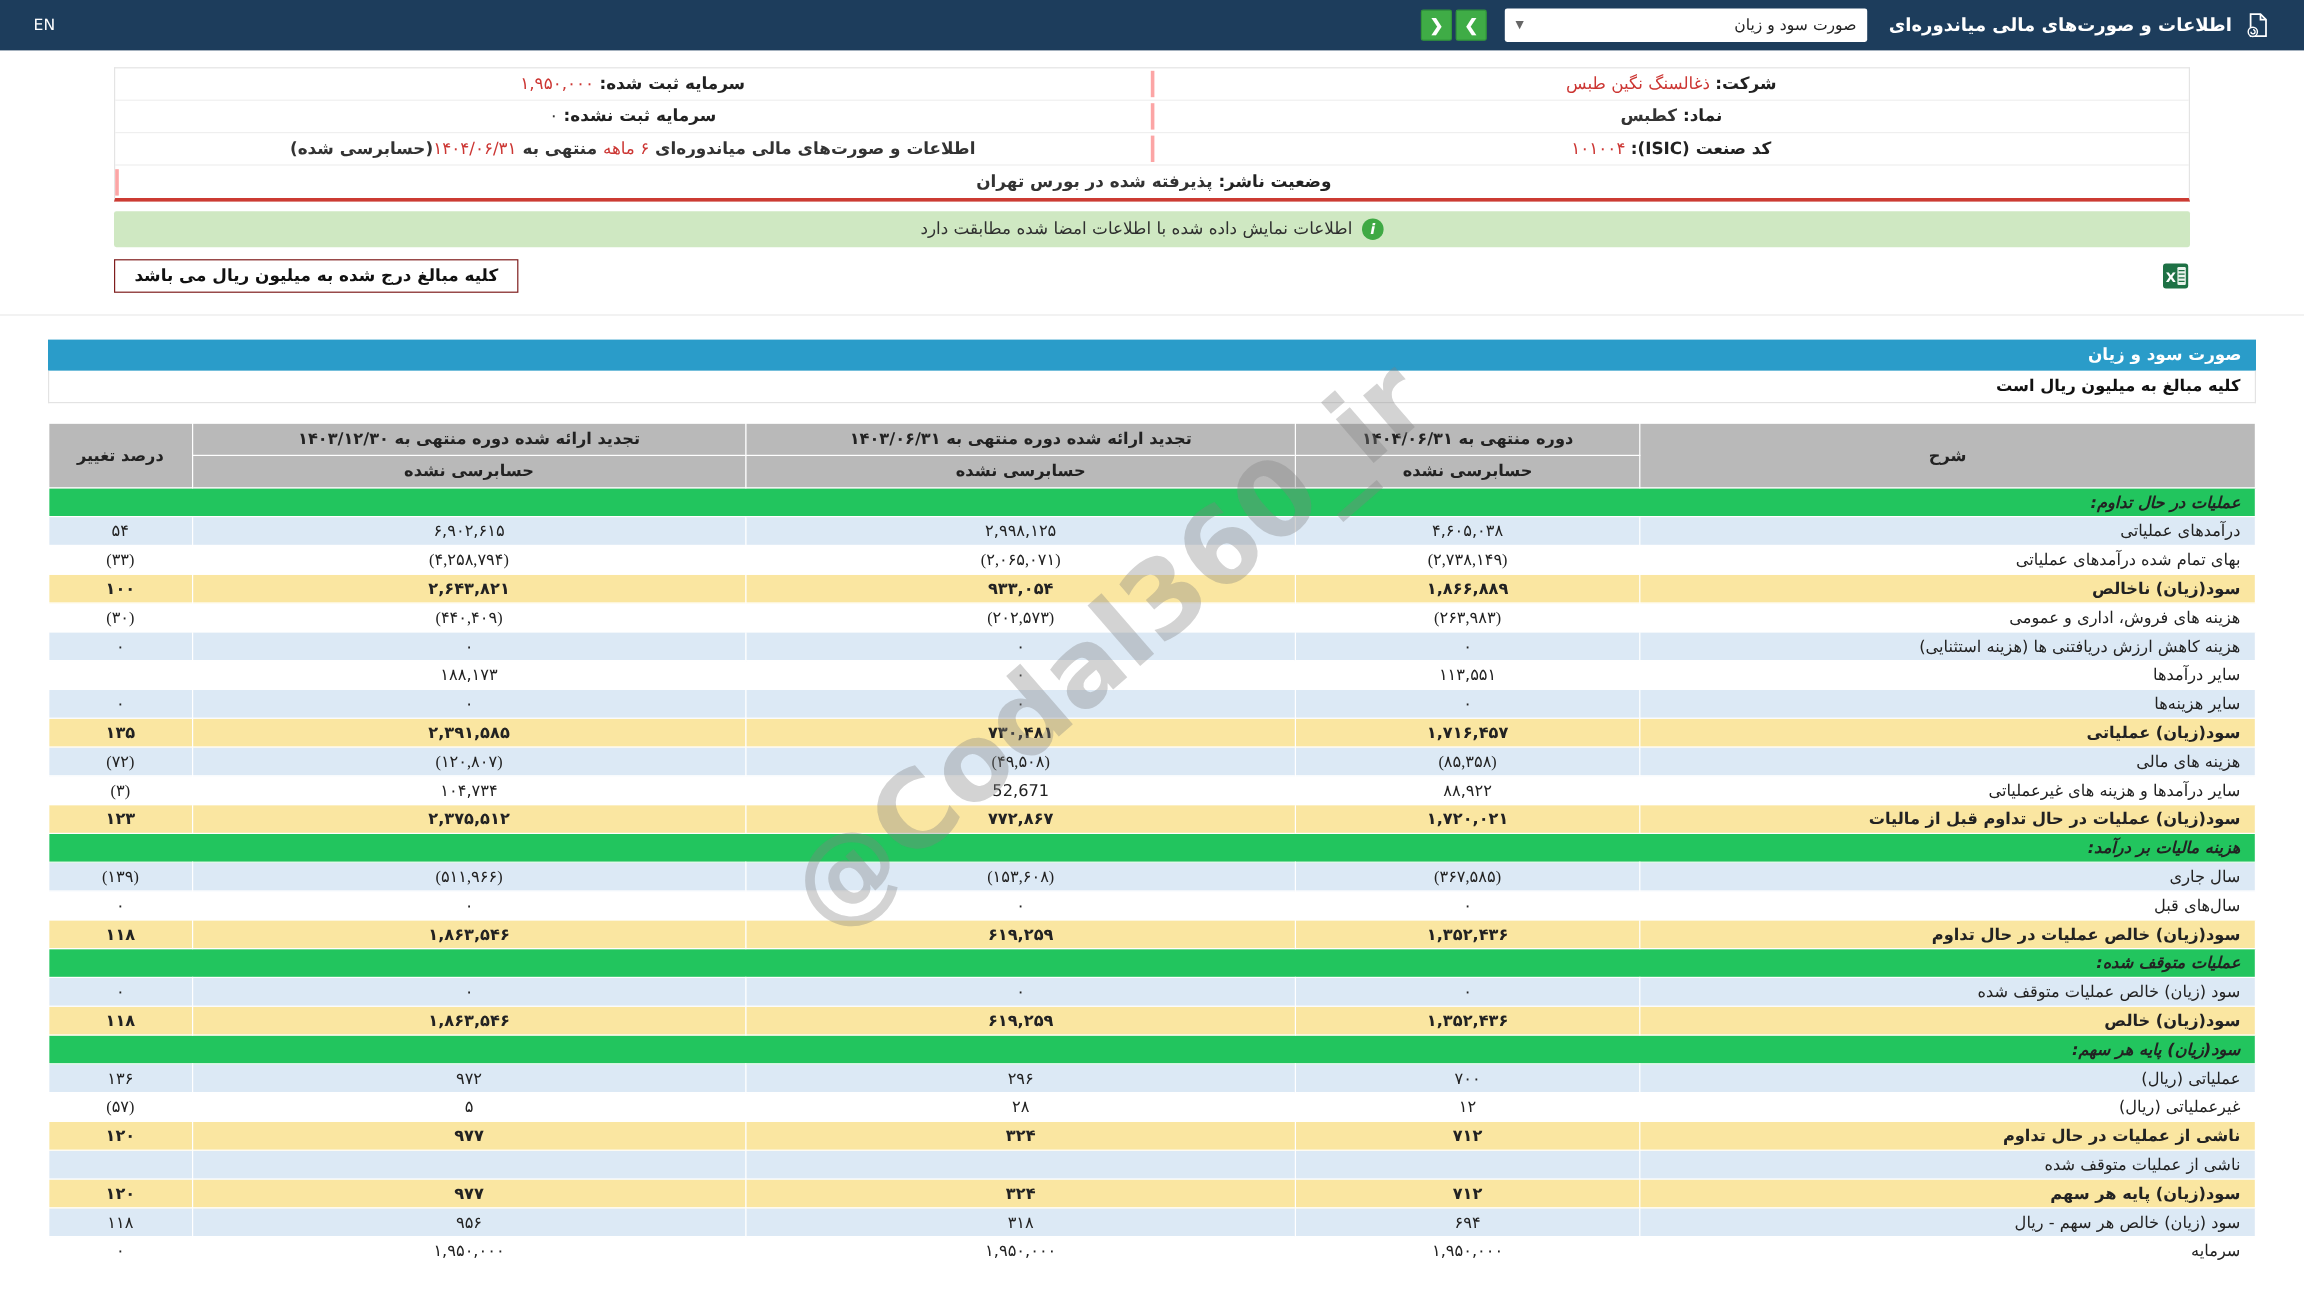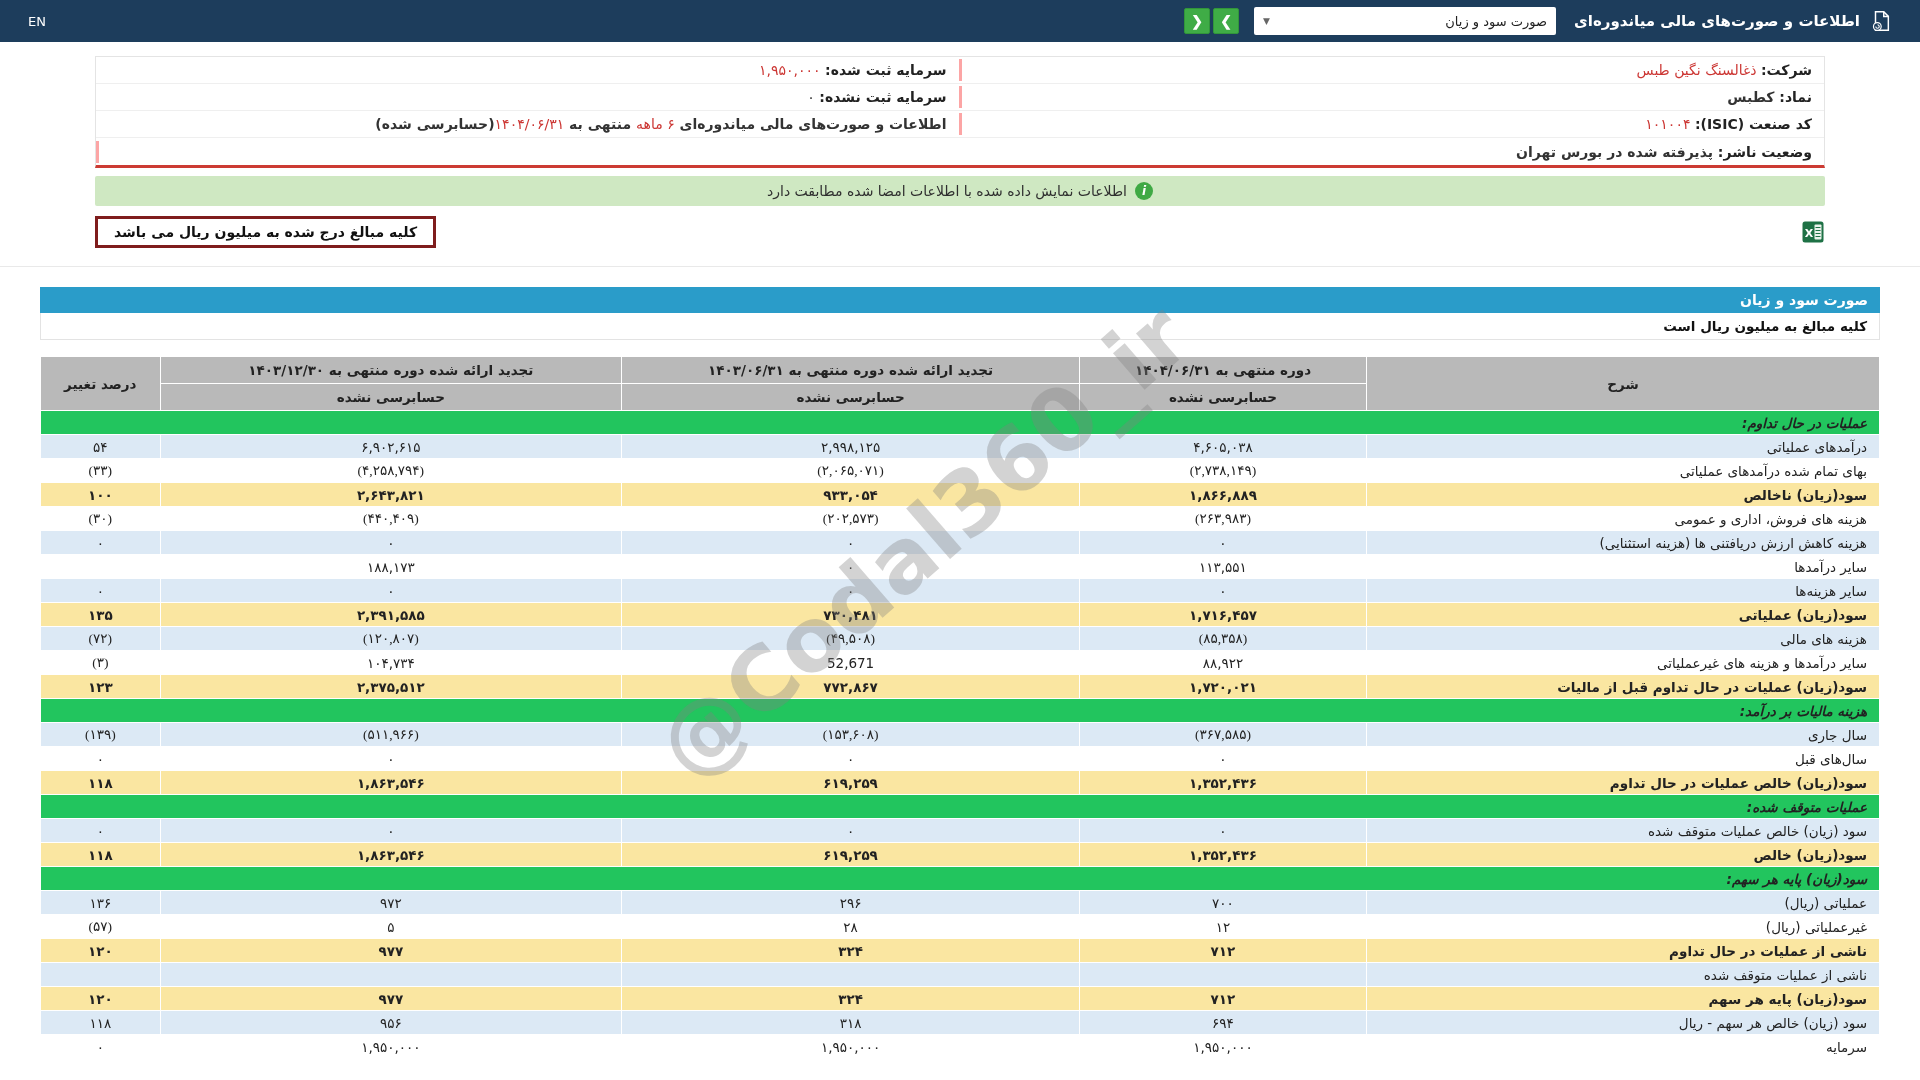--- a/index.html
+++ b/index.html
@@ -35,21 +35,21 @@
   }
   .lang-link { color:#fff; font-size:13px; cursor:pointer; text-decoration:none; }
 
   
   .company-info {
     margin:14px 95px 0; border:1px solid #e4e4e4;
     border-bottom:3px solid #cc3b33; background:#fff; font-size:14px;
   }
   .ci-row { display:flex; border-bottom:1px solid #efefef; min-height:27px; align-items:center; }
   .ci-row:last-child { border-bottom:none; }
-  .ci-cell { flex:1; padding:3px 12px; }
+  .ci-cell { flex:1; padding:3px 12px;text-align:center; }
   .ci-cell:first-child { border-left:3px solid #fca5a5; }
   .ci-cell .lbl { font-weight:bold; color:#222; }
 
   
   .banner {
     margin:8px 95px 0; background:#cfe8c2; height:30px; border-radius:2px;
     display:flex; align-items:center; justify-content:center; gap:8px;
     font-size:14px; color:#2f2f2f;
   }
   .info-icon {
@@ -57,21 +57,21 @@
     font-weight:bold; font-style:italic; font-size:12px;
     display:flex; align-items:center; justify-content:center; flex:0 0 auto;
   }
 
   
   .note-row {
     margin:10px 95px 0; display:flex; justify-content:space-between; align-items:center;
   }
   .excel-btn { cursor:pointer; line-height:0; }
   .amount-note {
-    border:3px solid #7f1d1d; background:#fff; padding:5px 16px;
+    border:1px solid #7f1d1d; background:#fff; padding:5px 16px;
     font-weight:bold; font-size:14px; color:#111;
   }
 
   .top-divider { border-top:1px solid #e9e9e9; margin-top:18px; }
 
   
   .statement { margin:20px 40px 0; position:relative; }
   .stmt-title-bar {
     background:#2a9cc9; color:#fff; font-weight:bold; font-size:14px;
     padding:5px 12px;

